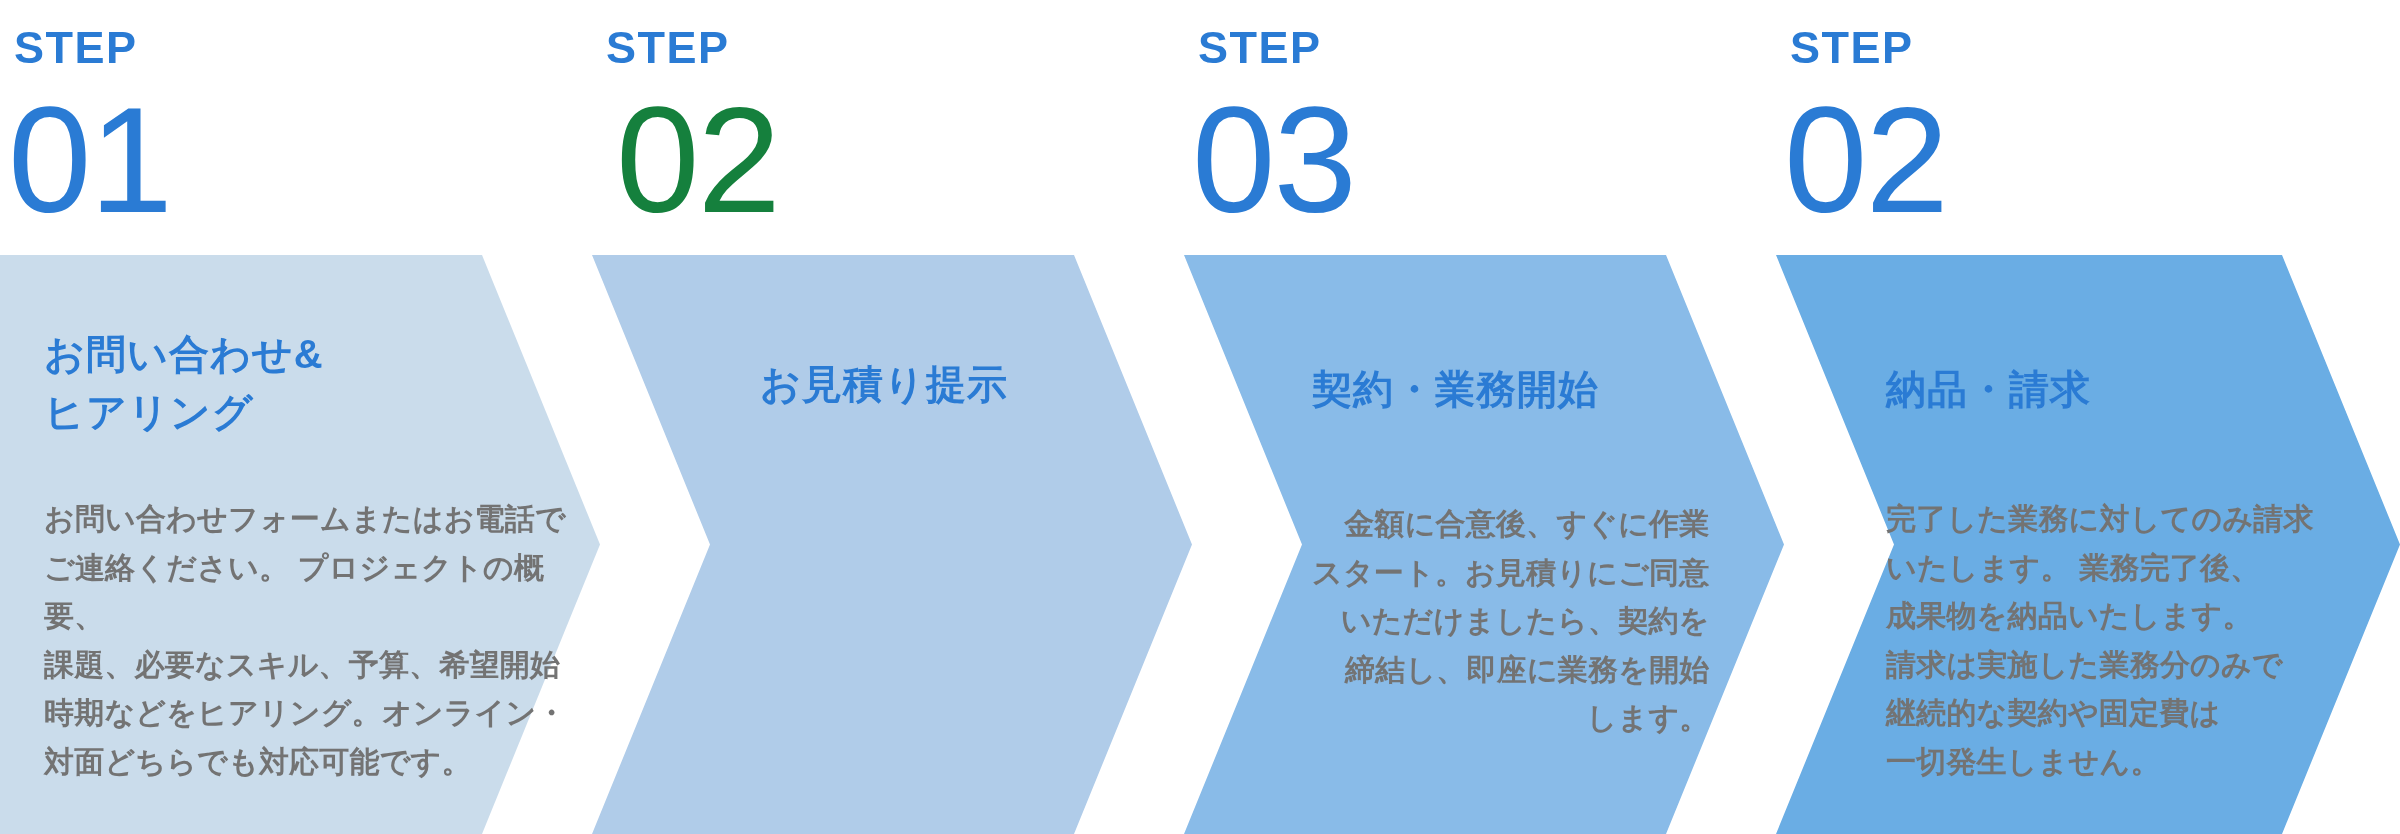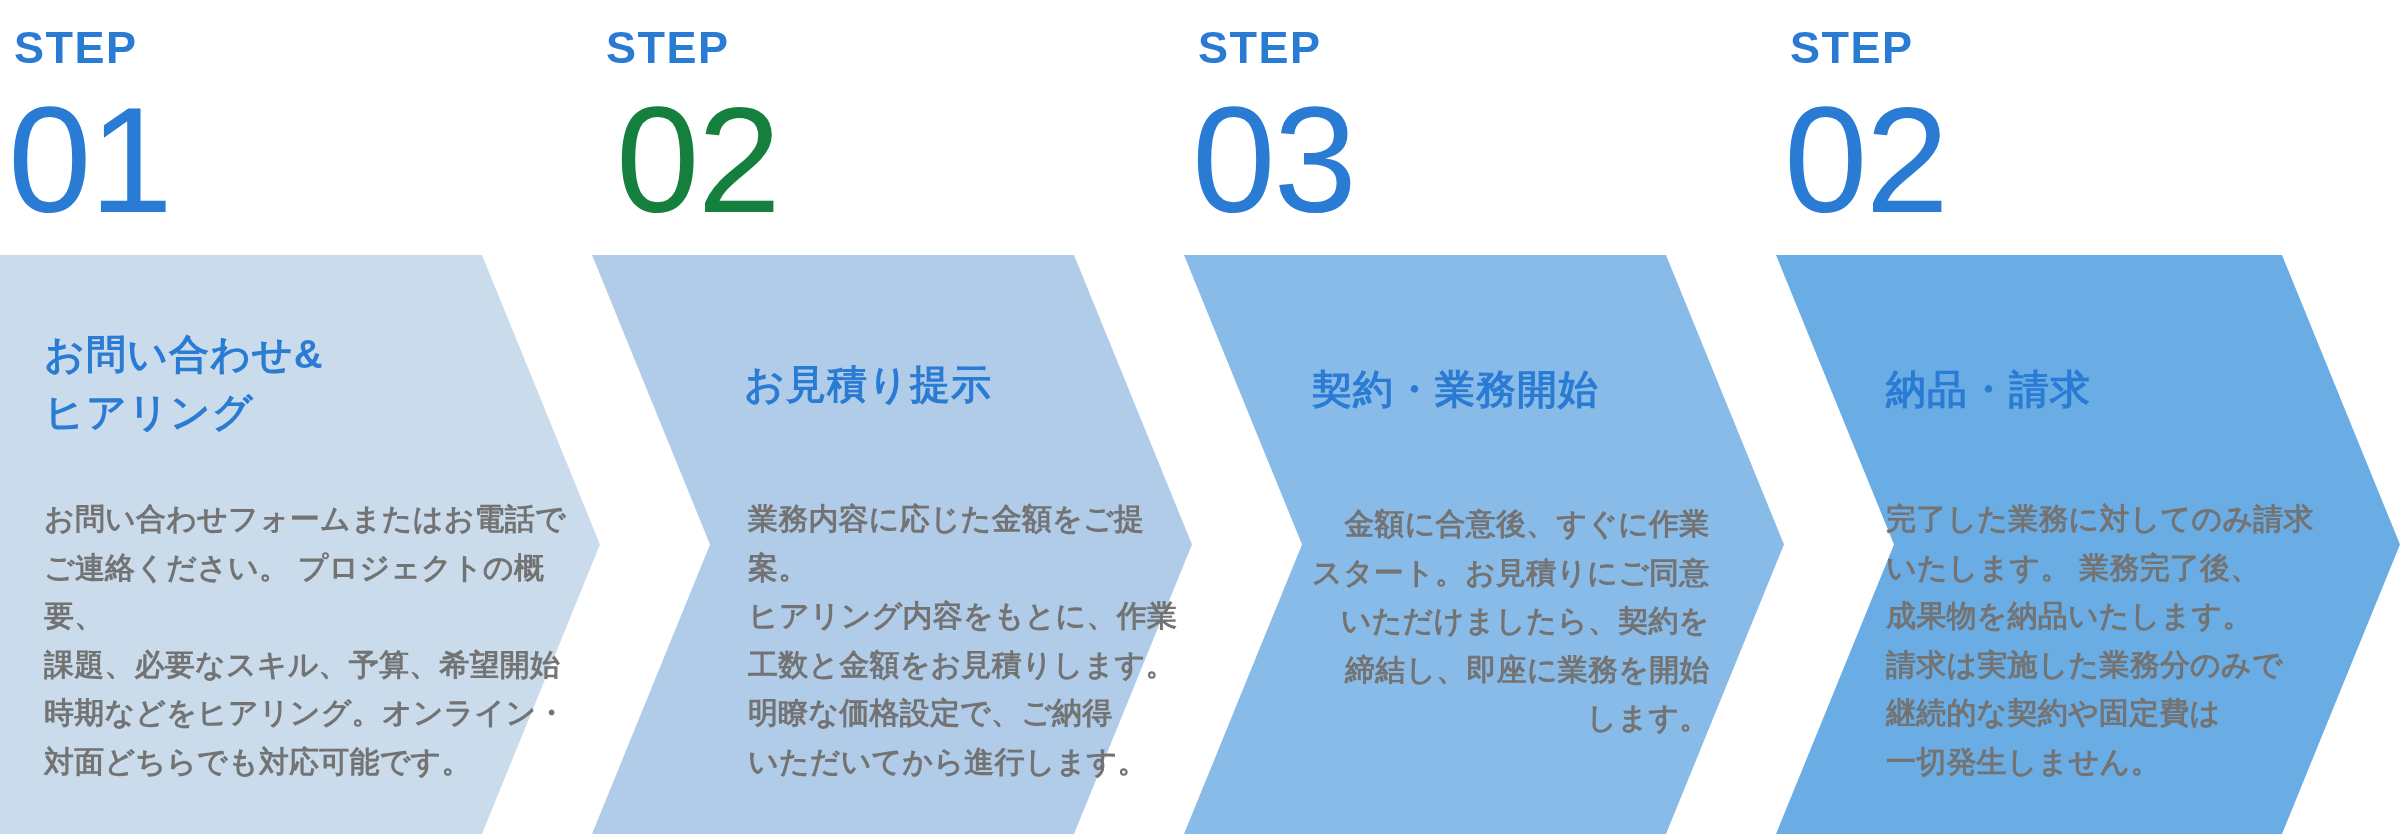--- a/index.html
+++ b/index.html
@@ -121,26 +121,21 @@
 課題、必要なスキル、予算、希望開始
 時期などをヒアリング。オンライン・
 対面どちらでも対応可能です。</div>
     </div>
   </div>
 
   <div class="step" style="left:592px; width:600px;">
     <div class="step-inner">
       <div class="step-label" style="left:14px; top:25px; color:#2a7bd4;">STEP</div>
       <div class="step-number" style="left:24px; top:85px; color:#15803d;">02</div>
-      <div class="step-title" style="left:152px; top:355px; color:#2a7bd4;">お見積り提示</div>
-      <div class="step-body" style="left:156px; top:495px;">業務内容に応じた金額をご提案。
-ヒアリング内容をもとに、作業
-工数と金額をお見積りします。
-明瞭な価格設定で、ご納得
-いただいてから進行します。</div>
+      <div class="step-title" style="left:168px; top:355px; color:#2a7bd4;">お見積り提示</div>
     </div>
   </div>
 
   <div class="step" style="left:1184px; width:600px;">
     <div class="step-inner">
       <div class="step-label" style="left:14px; top:25px; color:#2a7bd4;">STEP</div>
       <div class="step-number" style="left:8px; top:85px; color:#2a7bd4;">03</div>
       <div class="step-title" style="left:128px; top:360px; color:#2a7bd4;">契約・業務開始</div>
       <div class="step-body" style="left:128px; top:500px;text-align:right;">金額に合意後、すぐに作業
 スタート。お見積りにご同意

